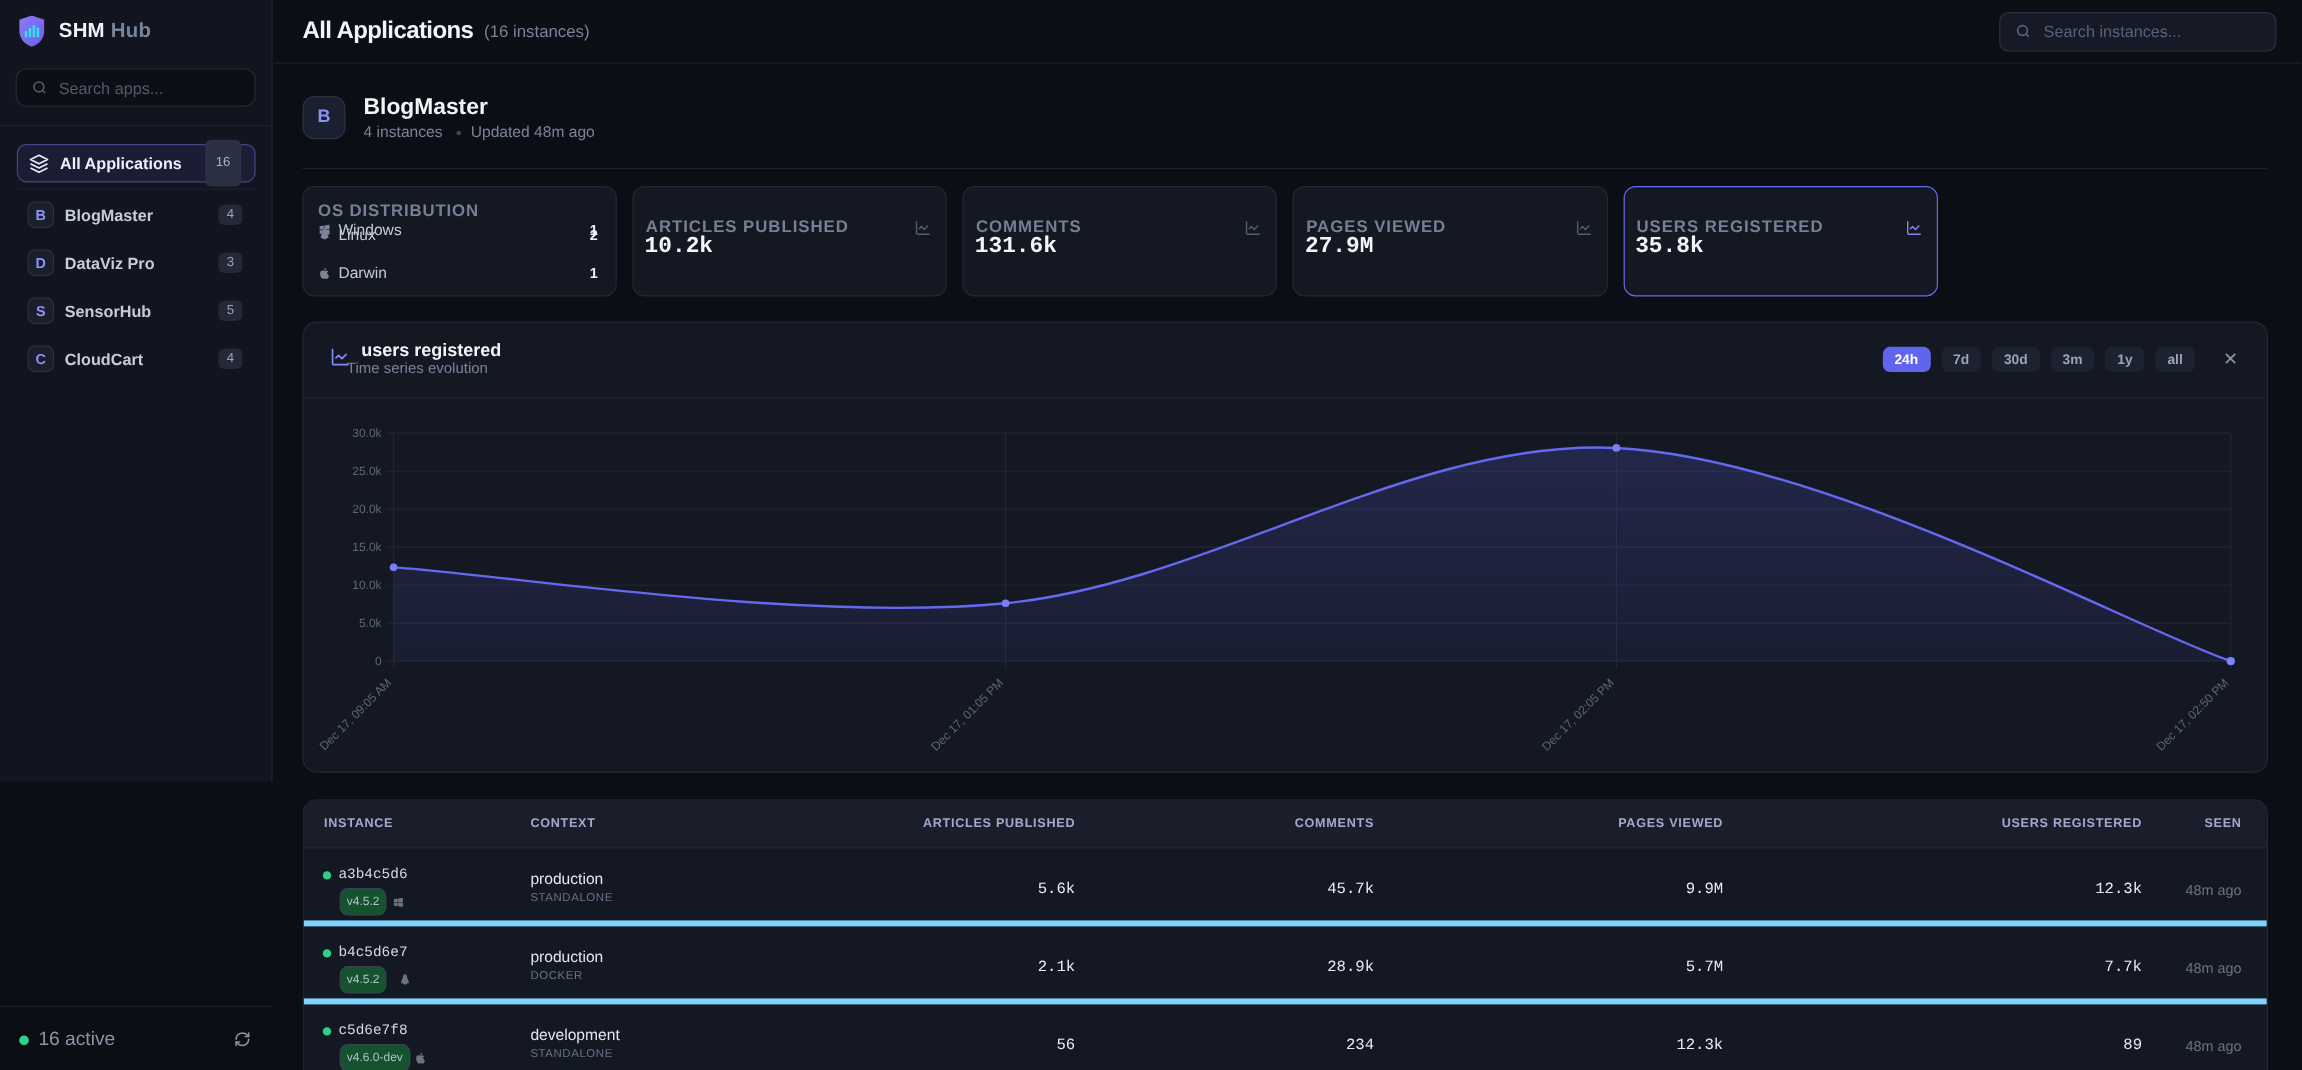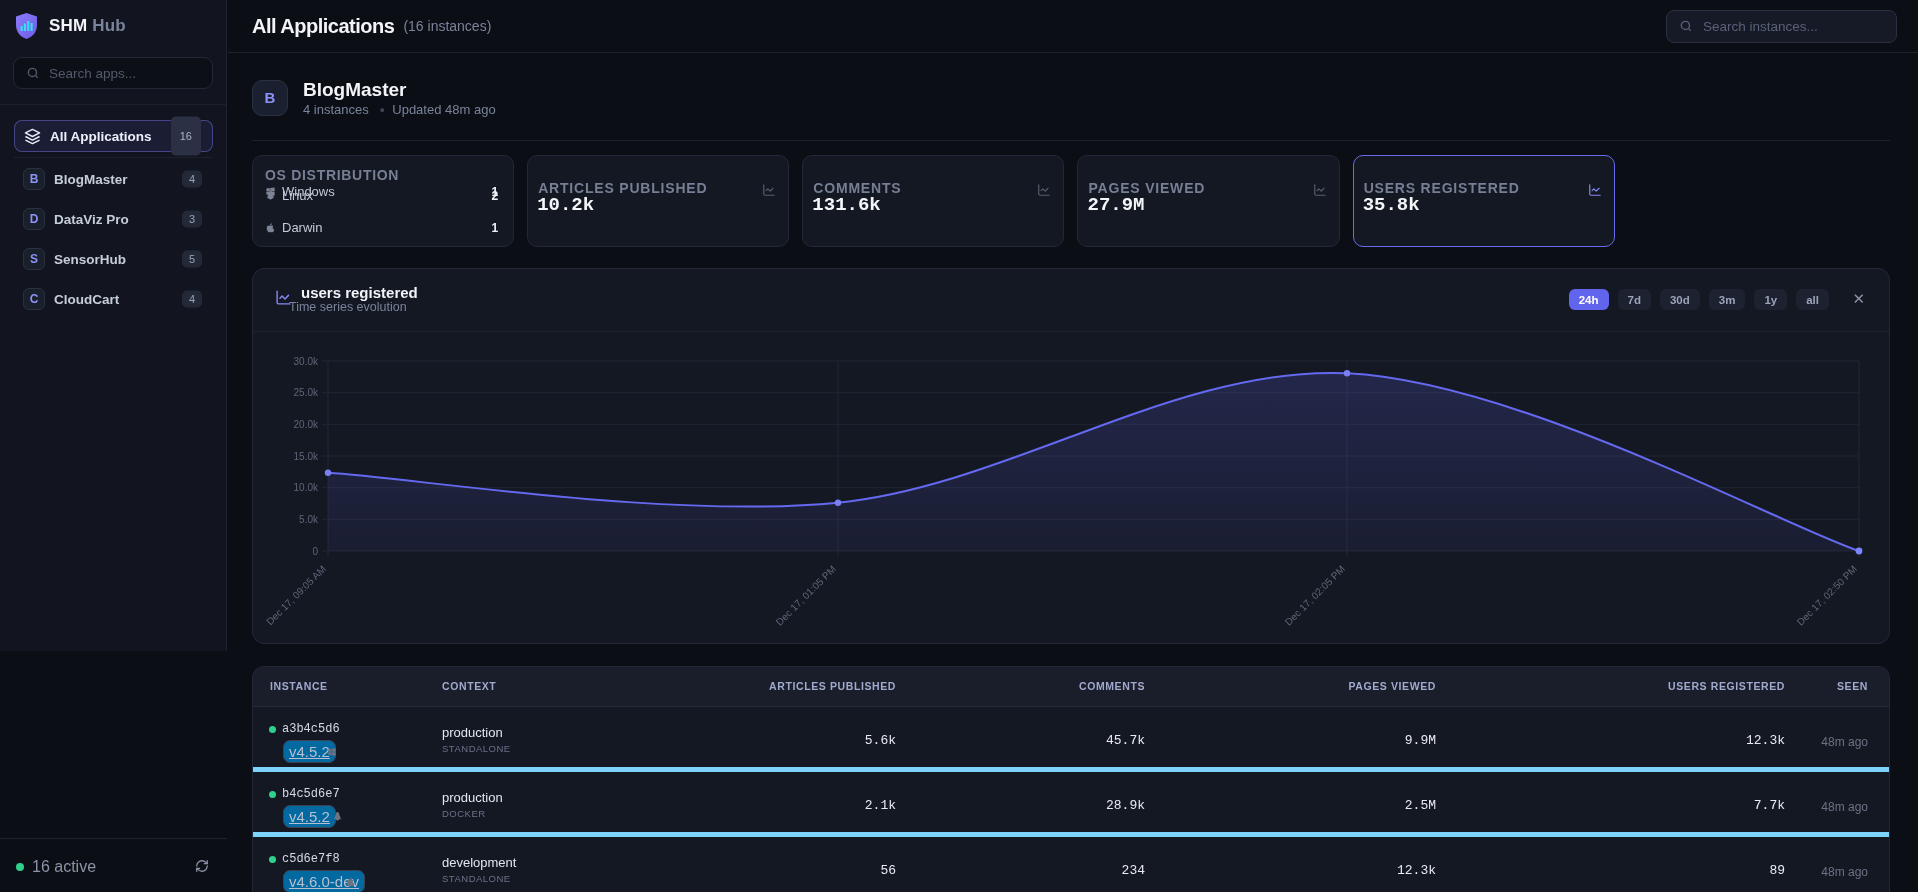--- a/index.html
+++ b/index.html
@@ -73,21 +73,21 @@
 .rbtn.on { background:#6165ee; color:#fff; }
 .ch-x { position:absolute; right:24px; top:21px; color:#8b93a7; font-size:15px; }
 
 
 .tablecard { position:relative; margin-top:22px; height:260px; background:#141823; border:1px solid #232838; border-radius:12px 12px 0 0; border-bottom:none; overflow:hidden; }
 .thead { position:relative; height:40px; background:#1a1e2b; border-bottom:1px solid #242938; }
 .th { position:absolute; top:13px; font-size:10.5px; font-weight:bold; letter-spacing:.6px; color:#a0aacd; }
 .trow { position:relative; height:65px; border-bottom:5px solid #7dd3fc; }
 .inst-dot { position:absolute; left:16px; top:19px; width:7px; height:7px; border-radius:50%; background:#2fd08b; }
 .inst-name { position:absolute; left:29px; top:15px; font-size:12px; color:#d5dae4; }
-.vbadge { position:absolute; left:30px; top:33px; height:23px; border:1px solid #3a4254; background:#0369a1; border-radius:7px; color:#b7bfd1; font-size:15px; display:flex; align-items:center; padding:0 5px;text-decoration:underline; }
+.vbadge { position:absolute; left:30px; top:33px; height:23px; border:1px solid #3a4254; background:#14532d; border-radius:7px; color:#b7bfd1; font-size:10px; display:flex; align-items:center; padding:0 5px; }
 .osic { position:absolute; top:38px; color:#6b7280; }
 .ctx1 { position:absolute; left:189px; top:18px; font-size:13px; color:#e2e6ee; }
 .ctx2 { position:absolute; left:189px; top:36px; font-size:9.5px; letter-spacing:.5px; color:#69728a; }
 .num { position:absolute; top:26px; font-size:13px; color:#e8ebf2; }
 .seen { position:absolute; top:28px; font-size:12px; color:#6a7284; }
 </style>
 </head>
 <body>
 <div class="sidebar">
   <div class="logo">
@@ -330,21 +330,21 @@
         <span class="inst-dot"></span>
         <span class="inst-name mono">b4c5d6e7</span>
         <span class="vbadge">v4.5.2</span>
         <svg class="osic" style="left:79px;top:39px;" width="11" height="11" viewBox="0 0 24 24" fill="currentColor">
             <path d="M12 2c-2.2 0-3.6 1.6-3.6 4 0 1.6-.5 3-1.3 4.6-.9 1.8-2 3.8-2 6 0 .8.1 1.5.4 2.1.4-.5 1-.9 1.7-1 .6 1.6 2.2 2.8 4.8 2.8s4.2-1.2 4.8-2.8c.7.1 1.3.5 1.7 1 .3-.6.4-1.3.4-2.1 0-2.2-1.1-4.2-2-6-.8-1.6-1.3-3-1.3-4.6 0-2.4-1.4-4-3.6-4Z"></path>
           </svg>
         <span class="ctx1">production</span>
         <span class="ctx2">DOCKER</span>
         <span class="num mono" style="right:993px;">2.1k</span>
         <span class="num mono" style="right:744px;">28.9k</span>
-        <span class="num mono" style="right:453px;">2.5M</span>
+        <span class="num mono" style="right:453px;">5.7M</span>
         <span class="num mono" style="right:104px;">7.7k</span>
         <span class="seen" style="right:21px;">48m ago</span>
       </div>
       <div class="trow">
         <span class="inst-dot"></span>
         <span class="inst-name mono">c5d6e7f8</span>
         <span class="vbadge">v4.6.0-dev</span>
         <svg class="osic" style="left:92px;top:39px;" width="11" height="11" viewBox="0 0 24 24" fill="currentColor">
             <path d="M16.4 12.8c0-2.3 1.9-3.4 2-3.5-1.1-1.6-2.8-1.8-3.4-1.8-1.4-.1-2.8.8-3.5.8-.7 0-1.8-.8-3-.8C6.9 7.5 5.4 8.4 4.6 9.8c-1.8 3.1-.5 7.7 1.3 10.2.9 1.2 1.9 2.6 3.2 2.6 1.3-.1 1.8-.8 3.3-.8s2 .8 3.3.8c1.4 0 2.3-1.3 3.1-2.5 1-1.4 1.4-2.8 1.4-2.9-.1 0-2.8-1.1-2.8-4.4ZM14 5.8c.7-.8 1.1-2 1-3.1-1 0-2.2.7-2.9 1.5-.6.7-1.2 1.9-1 3 1.1.1 2.2-.6 2.9-1.4Z"></path>
           </svg>

